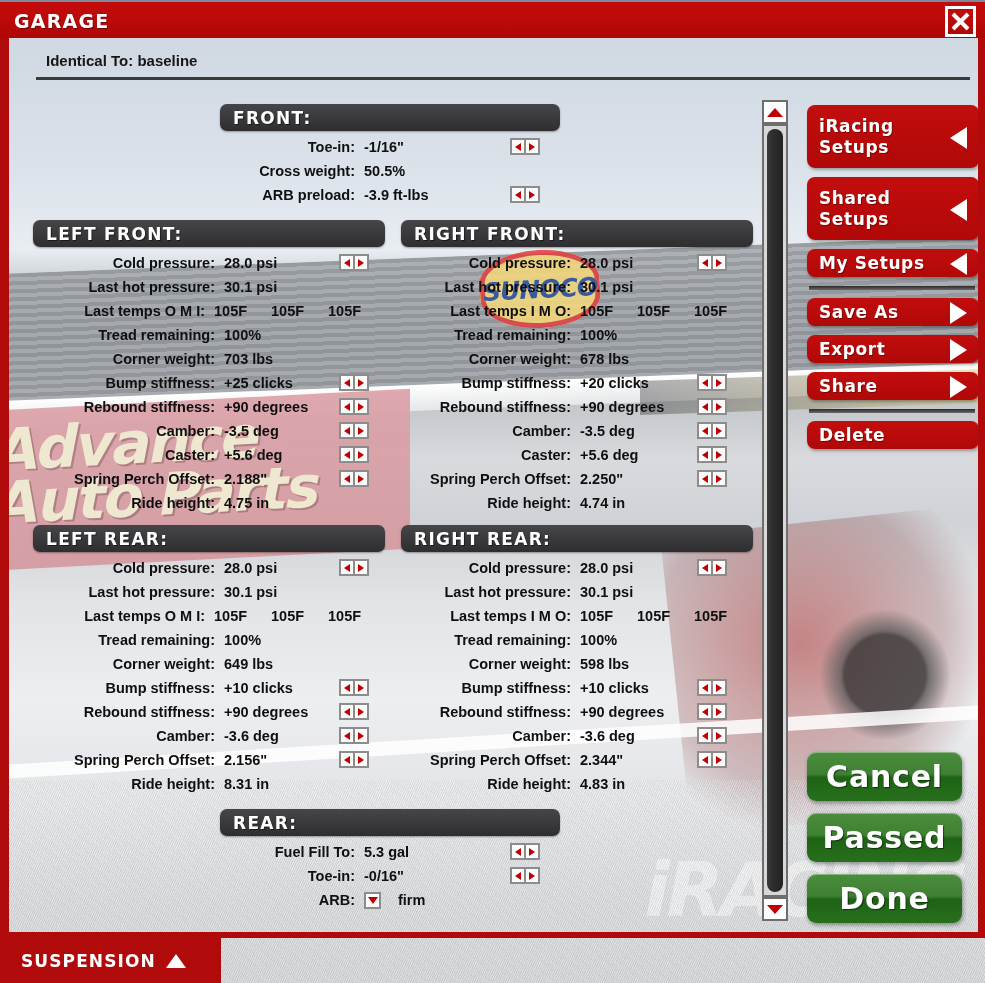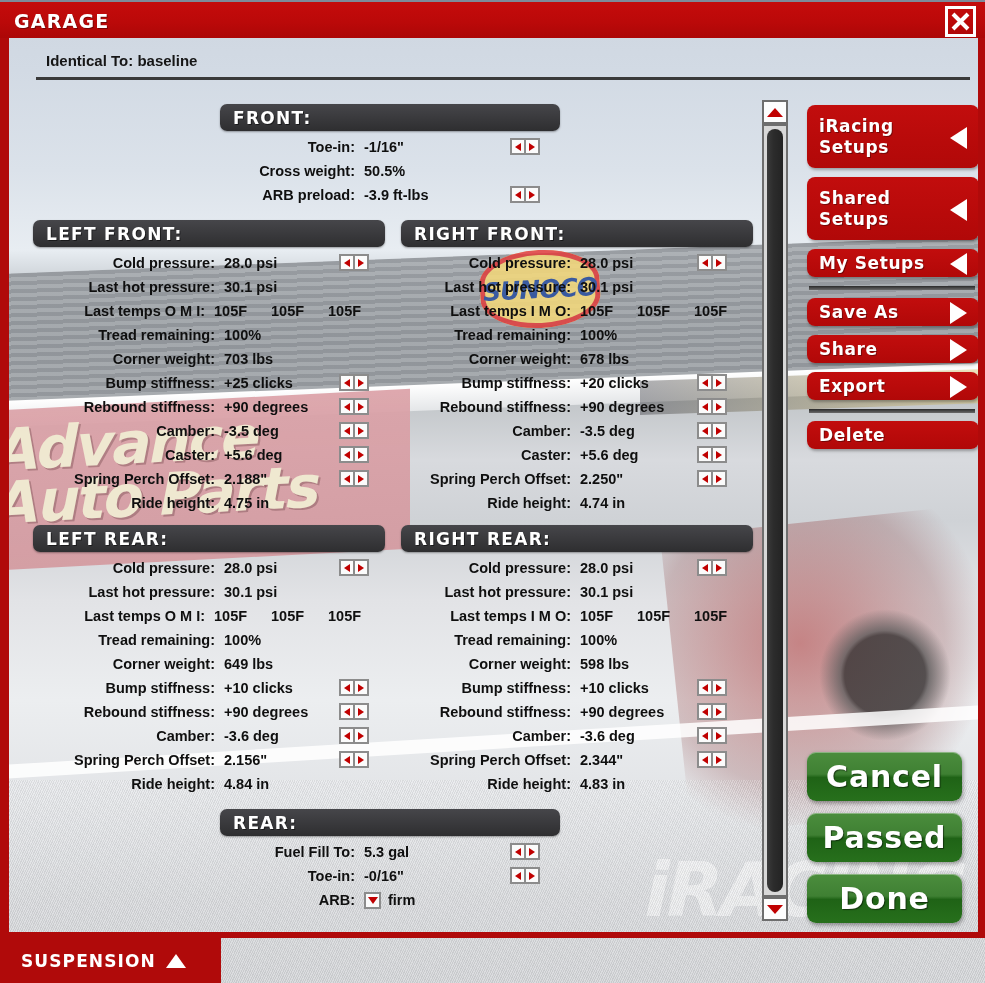--- a/index.html
+++ b/index.html
@@ -240,21 +240,21 @@
     width: 0; height: 0; border-top: 4px solid transparent;
     border-bottom: 4px solid transparent; border-right: 6px solid #c00000;
   }
   .spin .ar-r {
     width: 0; height: 0; border-top: 4px solid transparent;
     border-bottom: 4px solid transparent; border-left: 6px solid #c00000;
   }
 
   
   .dd {
-    display: inline-flex; align-items: center; margin-left: 9px; gap: 7px;
+    display: inline-flex; align-items: center; margin-left: 9px; gap: 17px;
   }
   .dd .box {
     width: 17px; height: 17px; background: #fbfbfb; border: 2px solid #8c8c8c;
     display: flex; align-items: center; justify-content: center; cursor: pointer;
   }
   .dd .chev {
     width: 0; height: 0; border-left: 5px solid transparent;
     border-right: 5px solid transparent; border-top: 7px solid #c00000;
   }
   .dd .dtxt { font-size: 14.5px; font-weight: bold; color: #0f0f0f; }
@@ -701,21 +701,21 @@
               <div class="half">
                 <span class="ar-l"></span>
               </div>
               <div class="half">
                 <span class="ar-r"></span>
               </div>
             </div>
           </div>
           <div class="row">
             <span class="label">Ride height:</span>
-            <span class="value">4.84 in</span>
+            <span class="value">8.31 in</span>
           </div>
         </div>
     </div>
 
     <div class="col-right rear">
       <div class="sec-header">
         <span class="t">RIGHT REAR:</span>
       </div>
       <div class="rows">
           <div class="row">
@@ -872,25 +872,25 @@
       <div class="sb-item sb-h1">
         <span class="lab">My Setups</span>
         <span class="arrow left"></span>
       </div>
       <div class="sb-sep"></div>
       <div class="sb-item sb-h1">
         <span class="lab">Save As</span>
         <span class="arrow right"></span>
       </div>
       <div class="sb-item sb-h1">
+        <span class="lab">Export</span>
+        <span class="arrow right"></span>
+      </div>
+      <div class="sb-item sb-h1">
         <span class="lab">Share</span>
-        <span class="arrow right"></span>
-      </div>
-      <div class="sb-item sb-h1">
-        <span class="lab">Export</span>
         <span class="arrow right"></span>
       </div>
       <div class="sb-sep"></div>
       <div class="sb-item sb-h1">
         <span class="lab">Delete</span>
       </div>
     </div>
 
   <div class="greens">
     <div class="gbtn">

